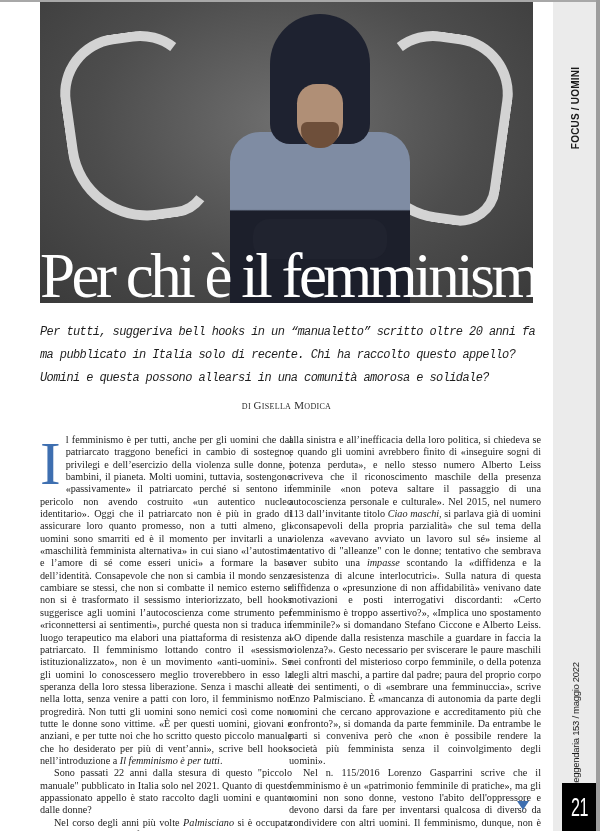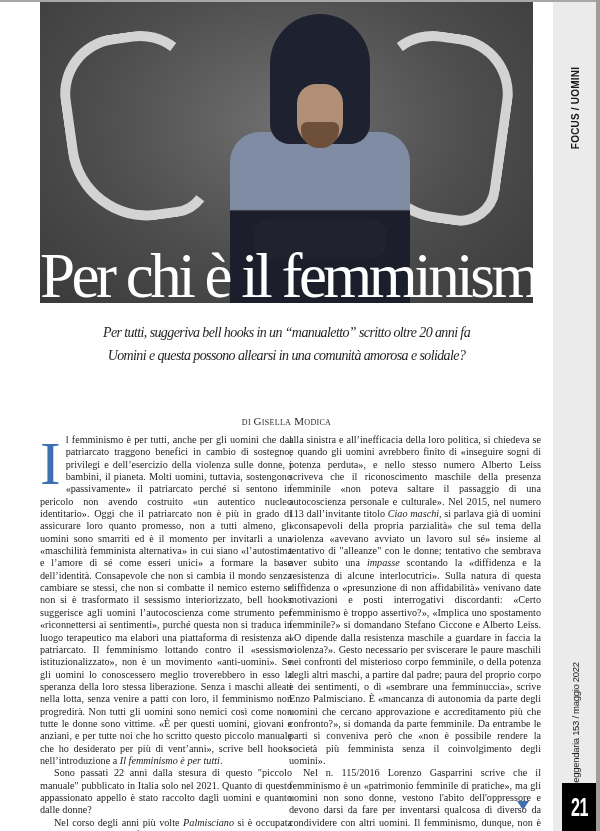--- a/index.html
+++ b/index.html
@@ -60,34 +60,34 @@
     font-family: "Liberation Sans", sans-serif; font-weight: bold; font-size: 10px;
     letter-spacing: 0.2px; color: #1a1a1a; white-space: nowrap;
   }
   .issue-label {
     position: absolute; left: 575px; top: 725px; transform: translate(-50%,-50%) rotate(-90deg);
     font-family: "Liberation Sans", sans-serif; font-size: 9.5px; color: #1a1a1a; white-space: nowrap;
     letter-spacing: -0.3px;
   }
   .page-num-box {
     position: absolute; left: 562px; top: 783px; width: 34px; height: 48px; background: #000;
-    display: flex; align-items: center; justify-content: center; font-weight: bold;
+    display: flex; align-items: center; justify-content: center;
   }
   .page-num {
     font-family: "Liberation Sans", sans-serif; font-size: 26px; color: #fff;
     transform: scaleX(0.62); letter-spacing: -1px;
   }
   .standfirst {
-    position: absolute; left: 40px; top: 321px; width: 493px; text-align: center;
-    font-family: Liberation Serif, serif; font-style: italic; font-size: 14px; line-height: 23px;
+    position: absolute; left: 40px; top: 321px; width: 493px; 
+    font-family: Liberation Mono, monospace; font-style: italic; font-size: 12px; line-height: 23px;
     color: #1f1f1f; letter-spacing: -0.6px;
   }
   .standfirst div { white-space: nowrap; }
   .byline {
-    position: absolute; left: 40px; top: 415px; width: 493px; text-align: center;
+    position: absolute; left: 40px; top: 399px; width: 493px; text-align: center;
     font-family: "Liberation Serif", serif; font-size: 9.5px; color: #2a2a2a; letter-spacing: 0.3px;
   }
   .byline .sc { font-variant: small-caps; font-size: 11px; }
   .col {
     position: absolute; top: 434px; width: 252px;
     font-family: "Liberation Serif", serif; font-size: 10.2px; line-height: 12.35px;
     text-align: justify; color: #1c1c1c;
   }
   .col.left { left: 40px; }
   .col.right { left: 289px; }
@@ -124,20 +124,21 @@
 <div class="sidebar"></div>
 <div class="sidebar-edge"></div>
 <div class="section-label">FOCUS / UOMINI</div>
 <div class="issue-label">Leggendaria 153 / maggio 2022</div>
 <div class="page-num-box">
   <span class="page-num">21</span>
 </div>
 
 <div class="standfirst">
   <div>Per tutti, suggeriva bell hooks in un “manualetto” scritto oltre 20 anni fa</div>
+  <div>ma pubblicato in Italia solo di recente. Chi ha raccolto questo appello?</div>
   <div>Uomini e questa possono allearsi in una comunità amorosa e solidale?</div>
 </div>
 
 <div class="byline">
   <span class="sc">di</span>
   <span class="sc">Gisella Modica</span>
 </div>
 
 <div class="col left">
   <p class="first"><span class="dropcap">I</span><span>l femminismo è per tutti, anche per gli uomini che dal patriarcato traggono benefici in cambio di sostegno, privilegi e dell’esercizio della violenza sulle donne, i bambini, il pianeta. Molti uomini, tuttavia, sostengono «passivamente» il patriarcato perché si sentono in pericolo non avendo costruito «un autentico nucleo identitario». Oggi che il patriarcato non è più in grado di assicurare loro quanto promesso, non a tutti almeno, gli uomini sono smarriti ed è il momento per invitarli a una «maschilità femminista alternativa» in cui siano «l’autostima e l’amore di sé come esseri unici» a formare la base dell’identità. Consapevole che non si cambia il mondo senza cambiare se stessi, che non si combatte il nemico esterno se non si è trasformato il sessismo interiorizzato, bell hooks suggerisce agli uomini l’autocoscienza come strumento per «riconnettersi ai sentimenti», purché questa non si traduca in luogo terapeutico ma elabori una piattaforma di resistenza al patriarcato. Il femminismo lottando contro il «sessismo istituzionalizzato», non è un movimento «anti-uomini». Se gli uomini lo conoscessero meglio troverebbero in esso la speranza della loro stessa liberazione. Senza i maschi alleati nella lotta, senza venire a patti con loro, il femminismo non progredirà. Non tutti gli uomini sono nemici così come non tutte le donne sono vittime. «È per questi uomini, giovani e anziani, e per tutte noi che ho scritto questo piccolo manuale che ho desiderato per più di vent’anni», scrive bell hooks nell’introduzione a </span><i>Il femminismo è per tutti</i><span>.</span></p>

